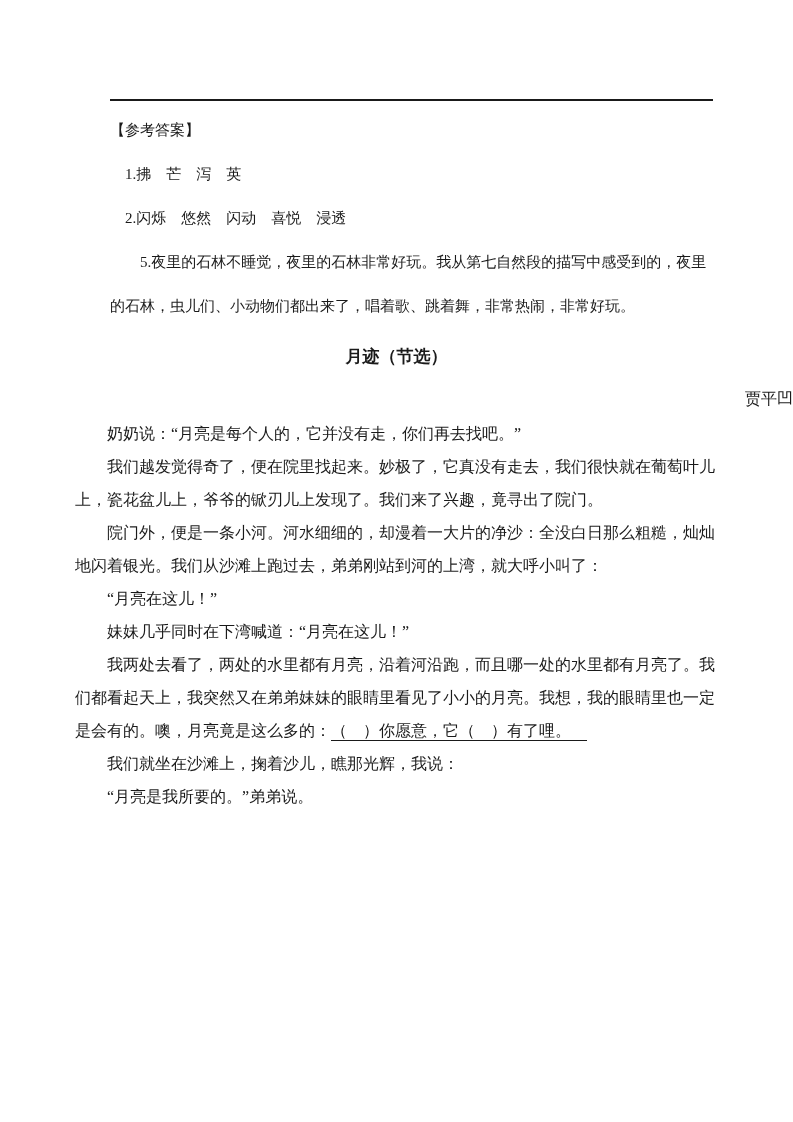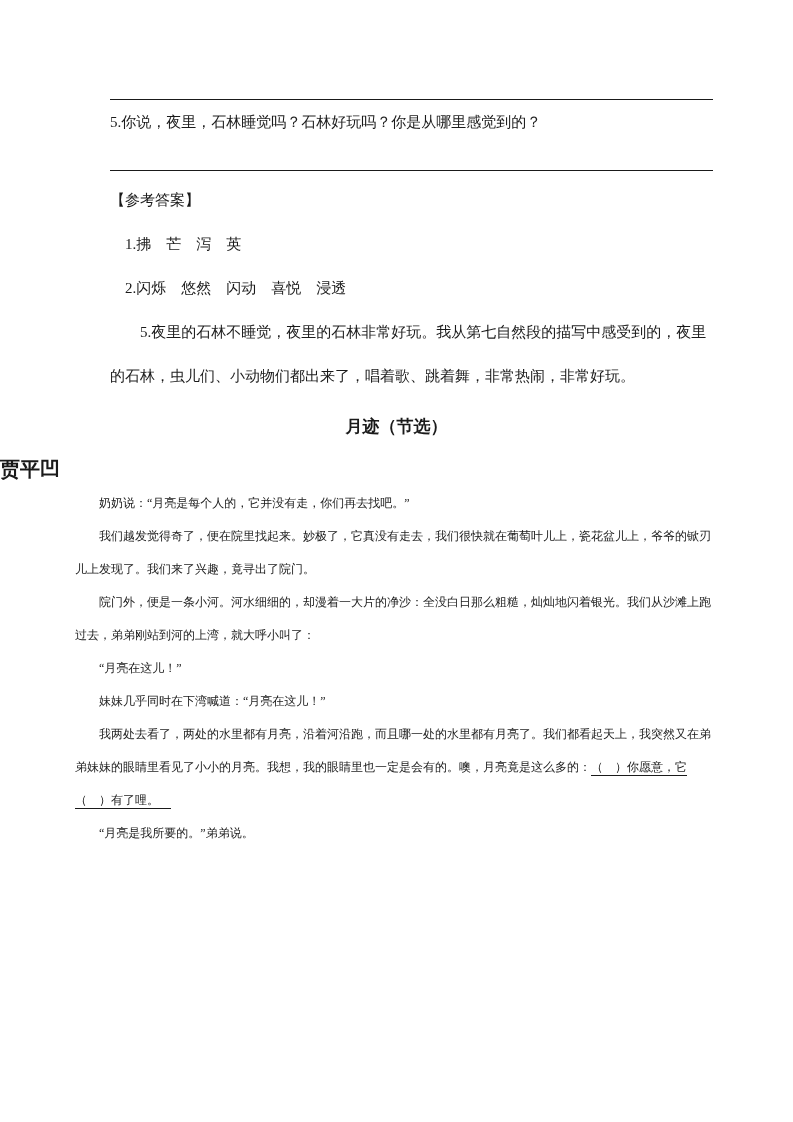--- a/index.html
+++ b/index.html
@@ -47,62 +47,62 @@
   .passage-title {
     margin: 11px 0 0 0;
     line-height: 36px;
     font-size: 17px;
     font-weight: bold;
     text-align: center;
   }
   .passage-author {
     margin: 6px 0 0 0;
     line-height: 36px;
-    font-size: 20px;
-    font-weight: bold;
-    text-align: left;
+    font-size: 16px;
+    font-weight: normal;
+    text-align: right;
   }
   .passage-body {
     margin: 0 77px 0 75px;
-    font-size: 12px;
+    font-size: 16px;
     line-height: 33px;
   }
   .para {
     margin: 0;
     text-indent: 2em;
     white-space: pre-wrap;
   }
   .fill-underline {
     text-decoration: underline;
     text-underline-offset: 4px;
   }
 </style>
 </head>
 <body>
 
 <div class="page">
 
   <div class="top-section">
     <hr class="rule">
-    <p class="question">5.你说，夜里，石林睡觉吗？石林好玩吗？你是从哪里感觉到的？</p>
     <hr class="rule">
     <p class="answers-header">【参考答案】</p>
     <p class="answer indent-1">1.拂　芒　泻　英</p>
     <p class="answer indent-1">2.闪烁　悠然　闪动　喜悦　浸透</p>
     <p class="answer indent-2">5.夜里的石林不睡觉，夜里的石林非常好玩。我从第七自然段的描写中感受到的，夜里的石林，虫儿们、小动物们都出来了，唱着歌、跳着舞，非常热闹，非常好玩。</p>
   </div>
 
   <div>
     <h2 class="passage-title">月迹（节选）</h2>
     <p class="passage-author">贾平凹</p>
 
     <div class="passage-body">
       <p class="para">奶奶说：“月亮是每个人的，它并没有走，你们再去找吧。”</p>
       <p class="para">我们越发觉得奇了，便在院里找起来。妙极了，它真没有走去，我们很快就在葡萄叶儿上，瓷花盆儿上，爷爷的锨刃儿上发现了。我们来了兴趣，竟寻出了院门。</p>
       <p class="para">院门外，便是一条小河。河水细细的，却漫着一大片的净沙：全没白日那么粗糙，灿灿地闪着银光。我们从沙滩上跑过去，弟弟刚站到河的上湾，就大呼小叫了：</p>
       <p class="para">“月亮在这儿！”</p>
       <p class="para">妹妹几乎同时在下湾喊道：“月亮在这儿！”</p>
       <p class="para"><span>我两处去看了，两处的水里都有月亮，沿着河沿跑，而且哪一处的水里都有月亮了。我们都看起天上，我突然又在弟弟妹妹的眼睛里看见了小小的月亮。我想，我的眼睛里也一定是会有的。噢，月亮竟是这么多的：</span><span class="fill-underline">（　）你愿意，它（　）有了哩。　</span></p>
+      <p class="para">我们就坐在沙滩上，掬着沙儿，瞧那光辉，我说：</p>
       <p class="para">“月亮是我所要的。”弟弟说。</p>
     </div>
   </div>
 
 </div>
 
 </body></html>

